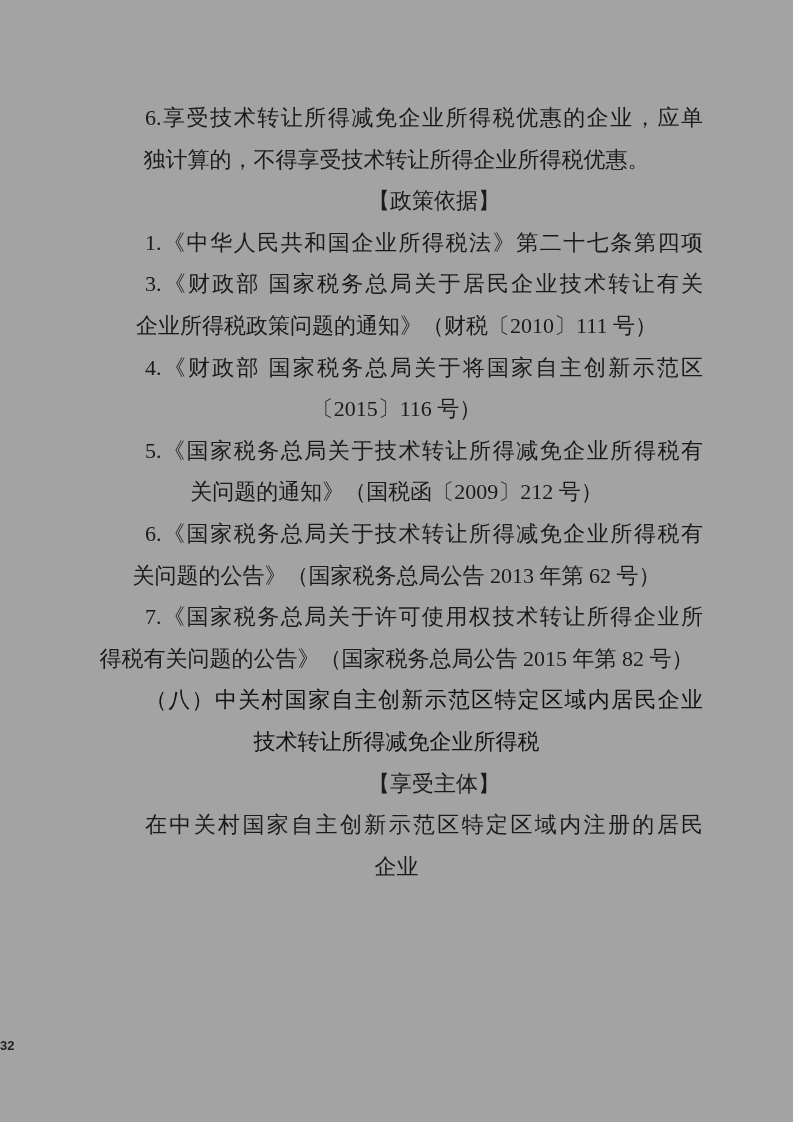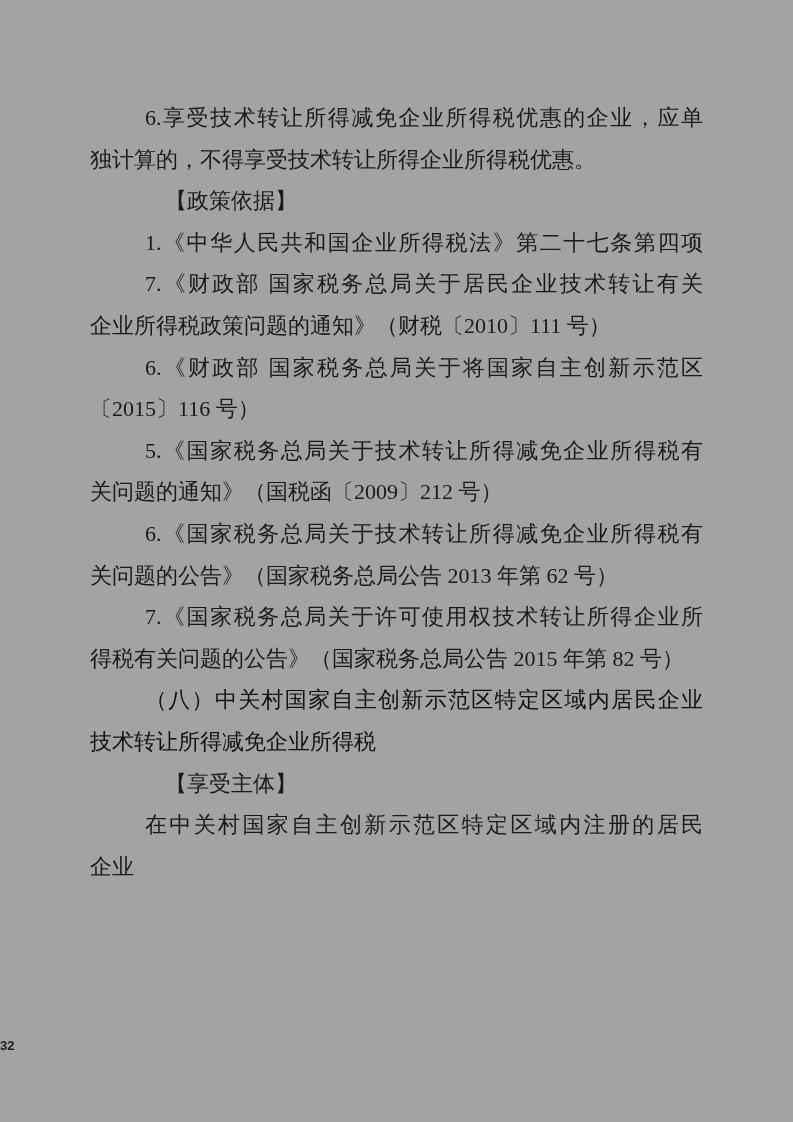--- a/index.html
+++ b/index.html
@@ -19,21 +19,21 @@
     position: absolute;
     left: 90px;
     top: 97px;
     width: 613px;
   }
   .line {
     font-size: 22px;
     line-height: 41.6px;
     color: #1a1a1a;
     white-space: nowrap;
-    text-align: left;
+    text-align: center;
     font-weight: 400;
     letter-spacing: 0;
   }
   .line.full {
     white-space: normal;
     text-align: justify;
     text-align-last: justify;
   }
   .line.ind    { text-indent: 55px; }
   .line.ind-lg { text-indent: 75px; }
@@ -52,23 +52,23 @@
 </style>
 </head>
 <body>
 
 <div class="page">
   <div class="content">
       <div class="line ind full">6.享受技术转让所得减免企业所得税优惠的企业，应单</div>
       <div class="line">独计算的，不得享受技术转让所得企业所得税优惠。</div>
       <div class="line ind-lg">【政策依据】</div>
       <div class="line ind full">1.《中华人民共和国企业所得税法》第二十七条第四项</div>
-      <div class="line ind full">7.《财政部 国家税务总局关于居民企业技术转让有关</div>
+      <div class="line ind full">3.《财政部 国家税务总局关于居民企业技术转让有关</div>
       <div class="line">企业所得税政策问题的通知》（财税〔2010〕111 号）</div>
-      <div class="line ind full">6.《财政部 国家税务总局关于将国家自主创新示范区</div>
+      <div class="line ind full">4.《财政部 国家税务总局关于将国家自主创新示范区</div>
       <div class="line">〔2015〕116 号）</div>
       <div class="line ind full">5.《国家税务总局关于技术转让所得减免企业所得税有</div>
       <div class="line">关问题的通知》（国税函〔2009〕212 号）</div>
       <div class="line ind full">6.《国家税务总局关于技术转让所得减免企业所得税有</div>
       <div class="line">关问题的公告》（国家税务总局公告 2013 年第 62 号）</div>
       <div class="line ind full">7.《国家税务总局关于许可使用权技术转让所得企业所</div>
       <div class="line">得税有关问题的公告》（国家税务总局公告 2015 年第 82 号）</div>
       <div class="line ind bold full">（八）中关村国家自主创新示范区特定区域内居民企业</div>
       <div class="line bold">技术转让所得减免企业所得税</div>
       <div class="line ind-lg">【享受主体】</div>

